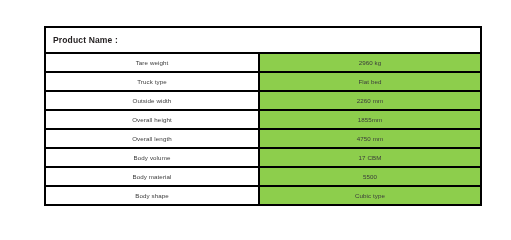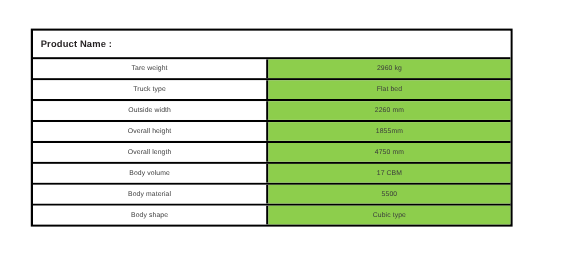--- a/index.html
+++ b/index.html
@@ -10,21 +10,21 @@
   body {
     width: 511px;
     height: 216px;
     background: #ffffff;
     font-family: "Liberation Sans", sans-serif;
     overflow: hidden;
   }
 
   #spec-sheet {
     position: absolute;
-    left: 28px;
+    left: 44px;
     top: 26px;
     width: 438px;
     box-sizing: border-box;
     border: 2px solid #000000;
     background: #ffffff;
   }
 
   .header-row {
     height: 24px;
     border-bottom: 2px solid #000000;

